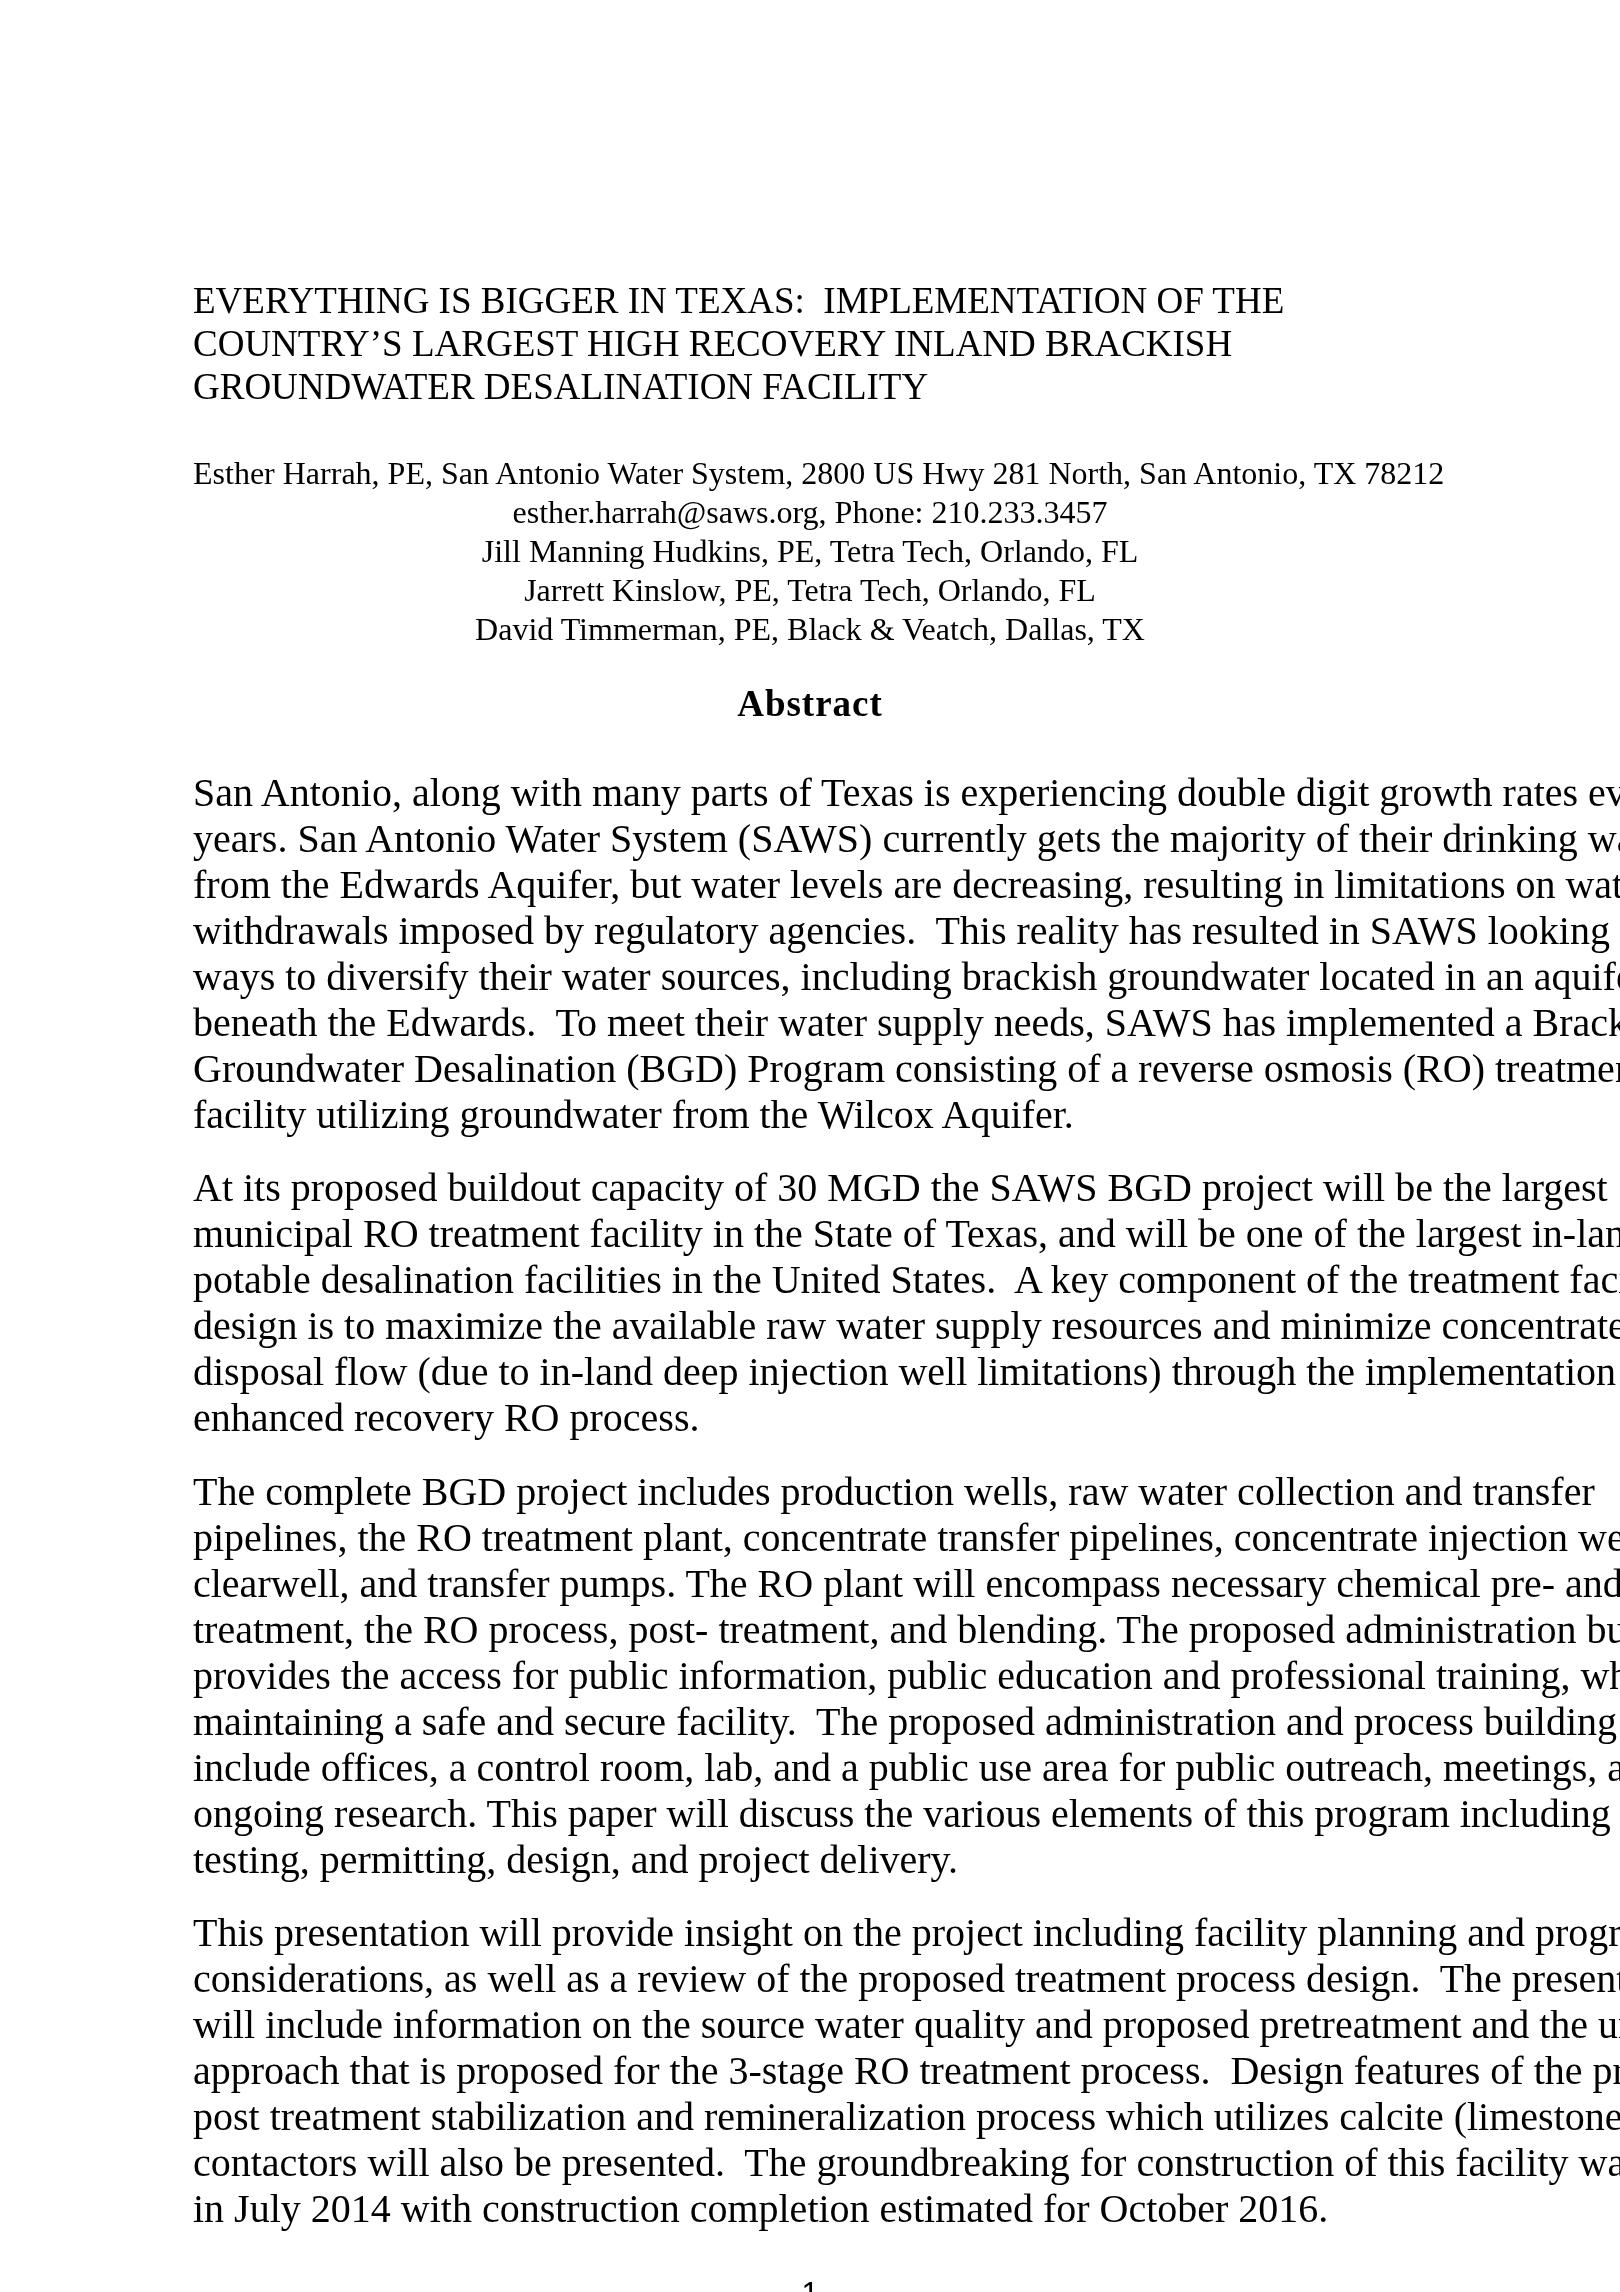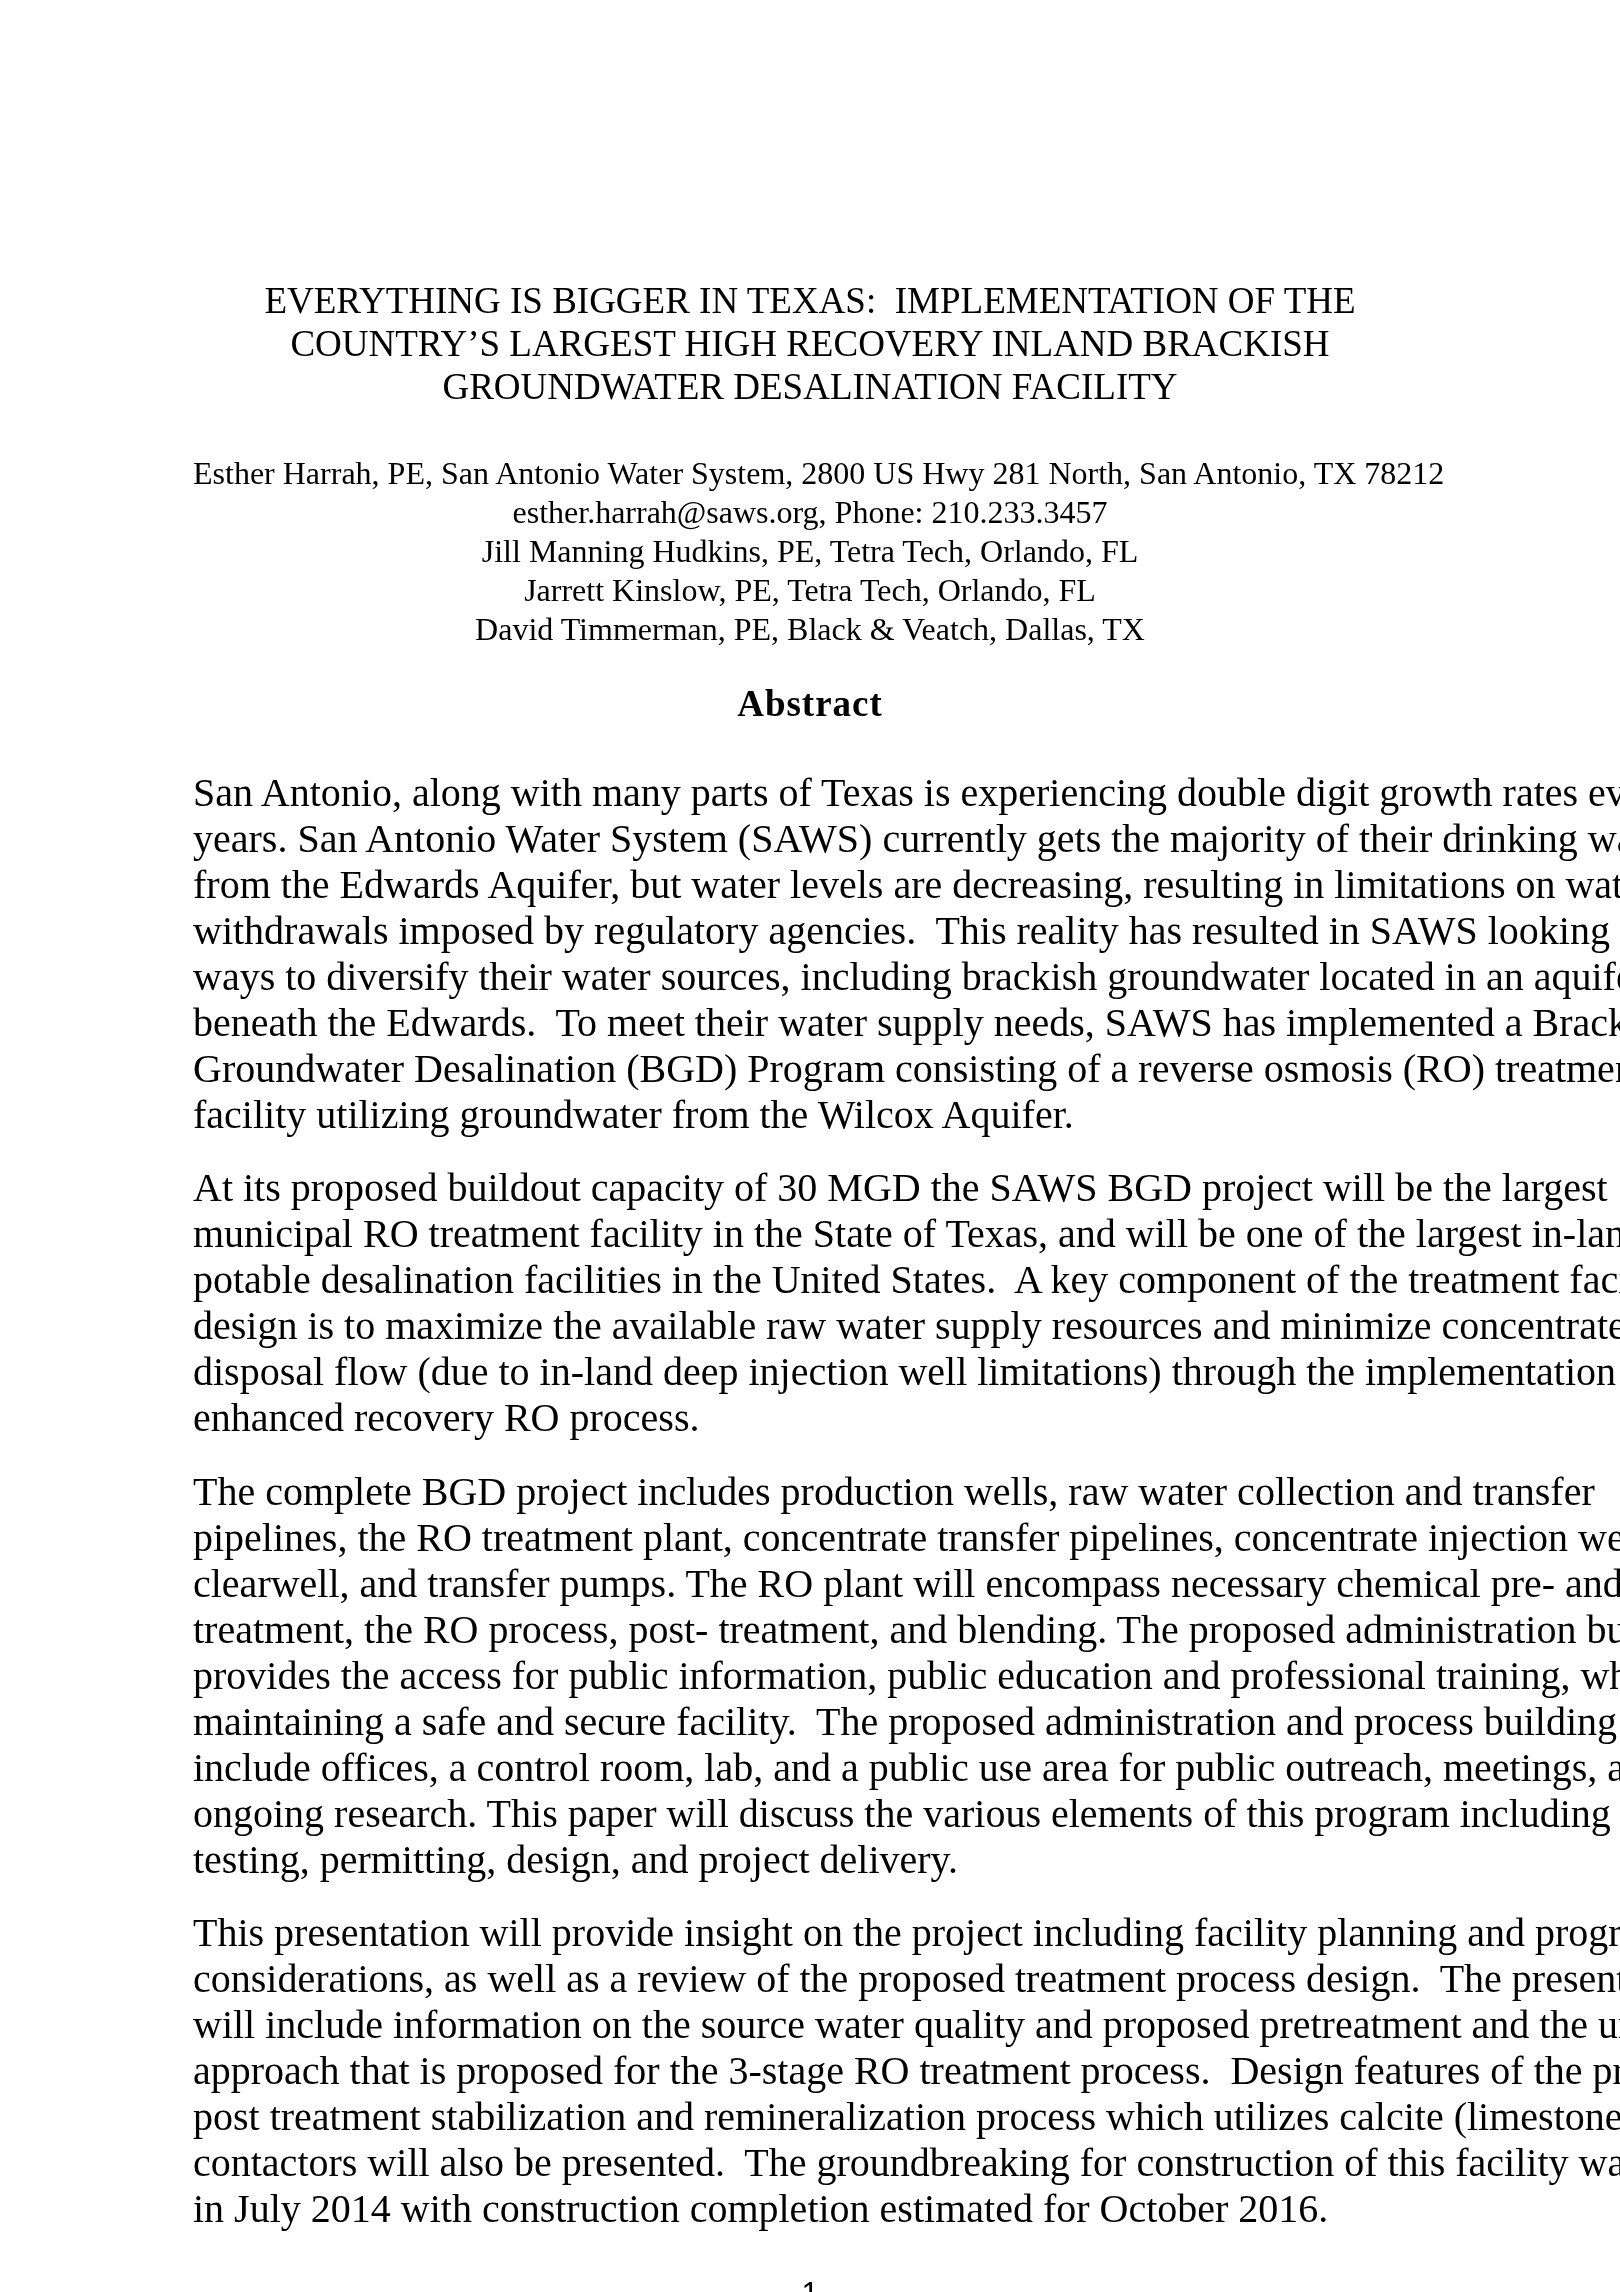--- a/index.html
+++ b/index.html
@@ -21,21 +21,20 @@
     position: absolute;
     left: 193px;
     top: 0;
     width: 1234px;
   }
   .title {
     margin: 279px 0 0 0;
     font-size: 37px;
     line-height: 43px;
     font-weight: normal;
-    text-align: center;
     white-space: pre;
   }
   .authors {
     margin: 46px 0 0 0;
     font-size: 32px;
     line-height: 39px;
     text-align: center;
     white-space: pre;
     font-family: Liberation Serif, serif;
   }

